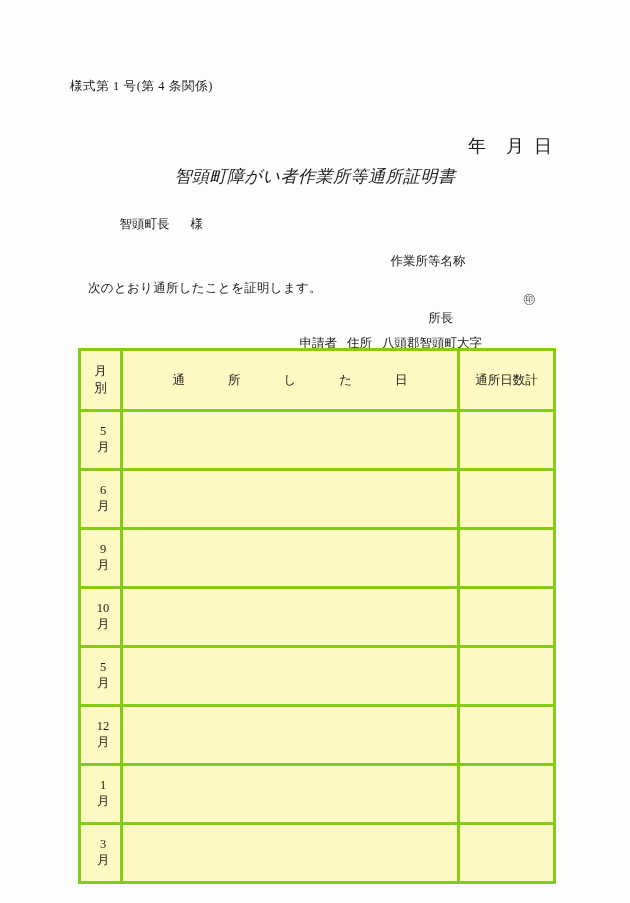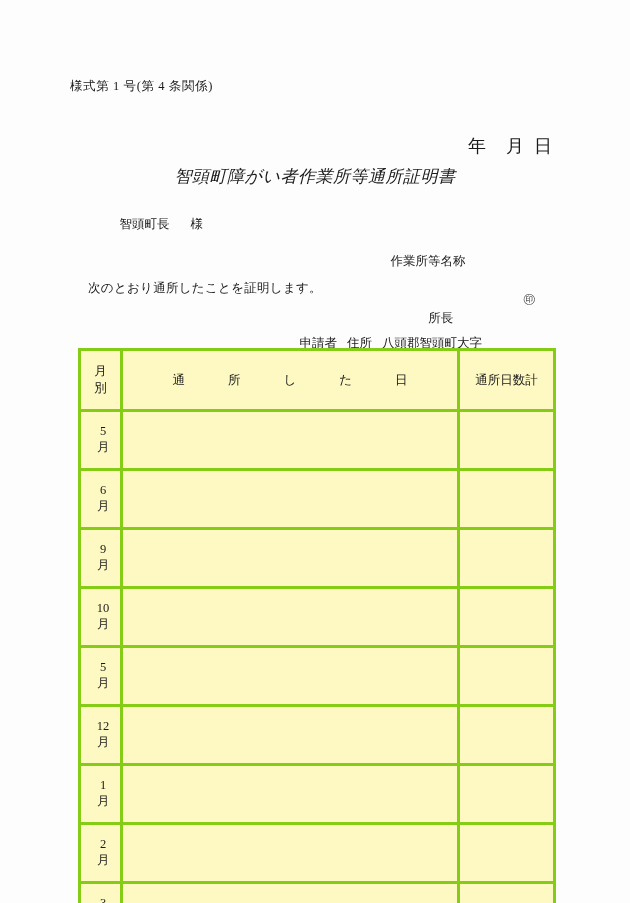--- a/index.html
+++ b/index.html
@@ -213,25 +213,20 @@
         <td class="month-cell"><span class="num">12</span><span class="unit">月</span></td>
         <td class="blank-cell"></td>
         <td class="blank-cell"></td>
       </tr>
       <tr>
         <td class="month-cell"><span class="num">1</span><span class="unit">月</span></td>
         <td class="blank-cell"></td>
         <td class="blank-cell"></td>
       </tr>
       <tr>
-        <td class="month-cell"><span class="num">2</span><span class="unit">月</span></td>
-        <td class="blank-cell"></td>
-        <td class="blank-cell"></td>
-      </tr>
-      <tr>
         <td class="month-cell"><span class="num">3</span><span class="unit">月</span></td>
         <td class="blank-cell"></td>
         <td class="blank-cell"></td>
       </tr>
     </tbody>
   </table>
 
 </div>
 
 </body></html>

